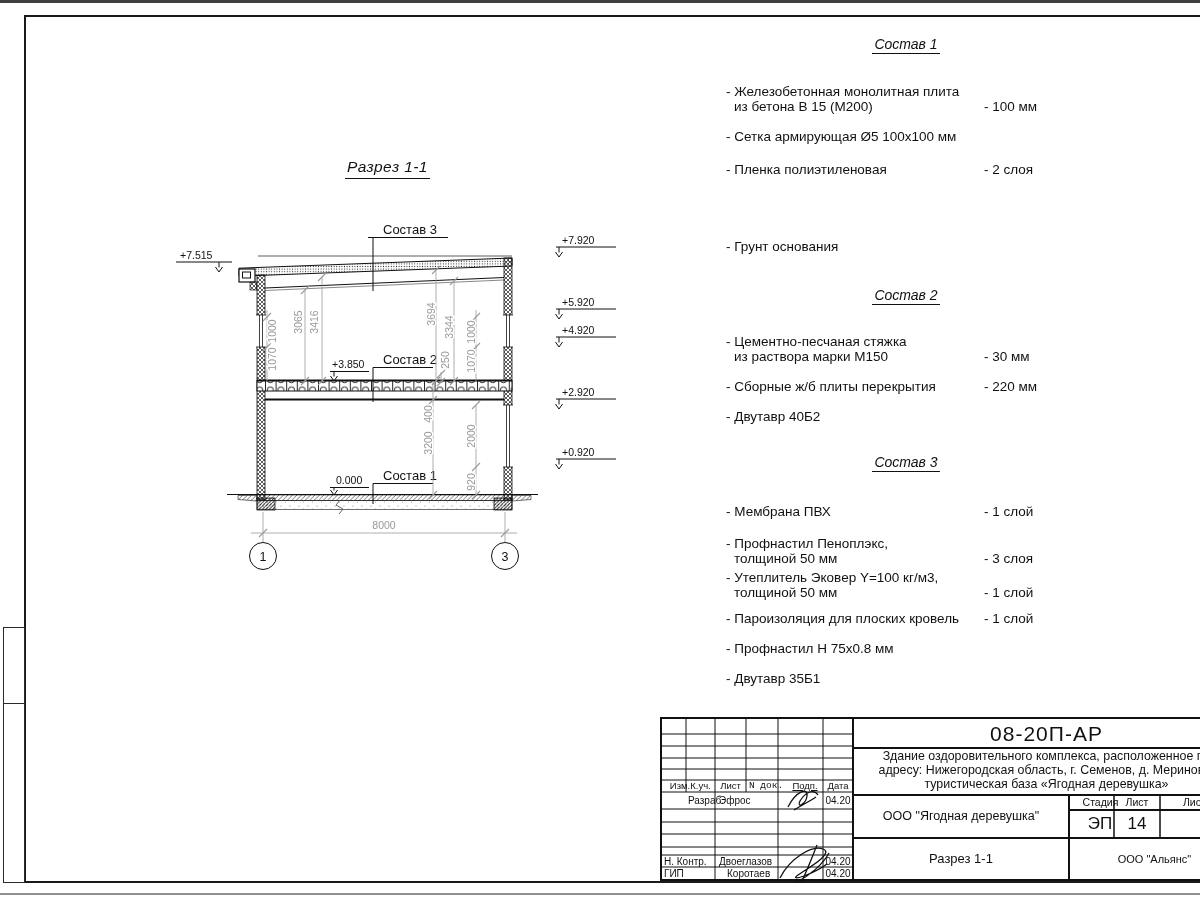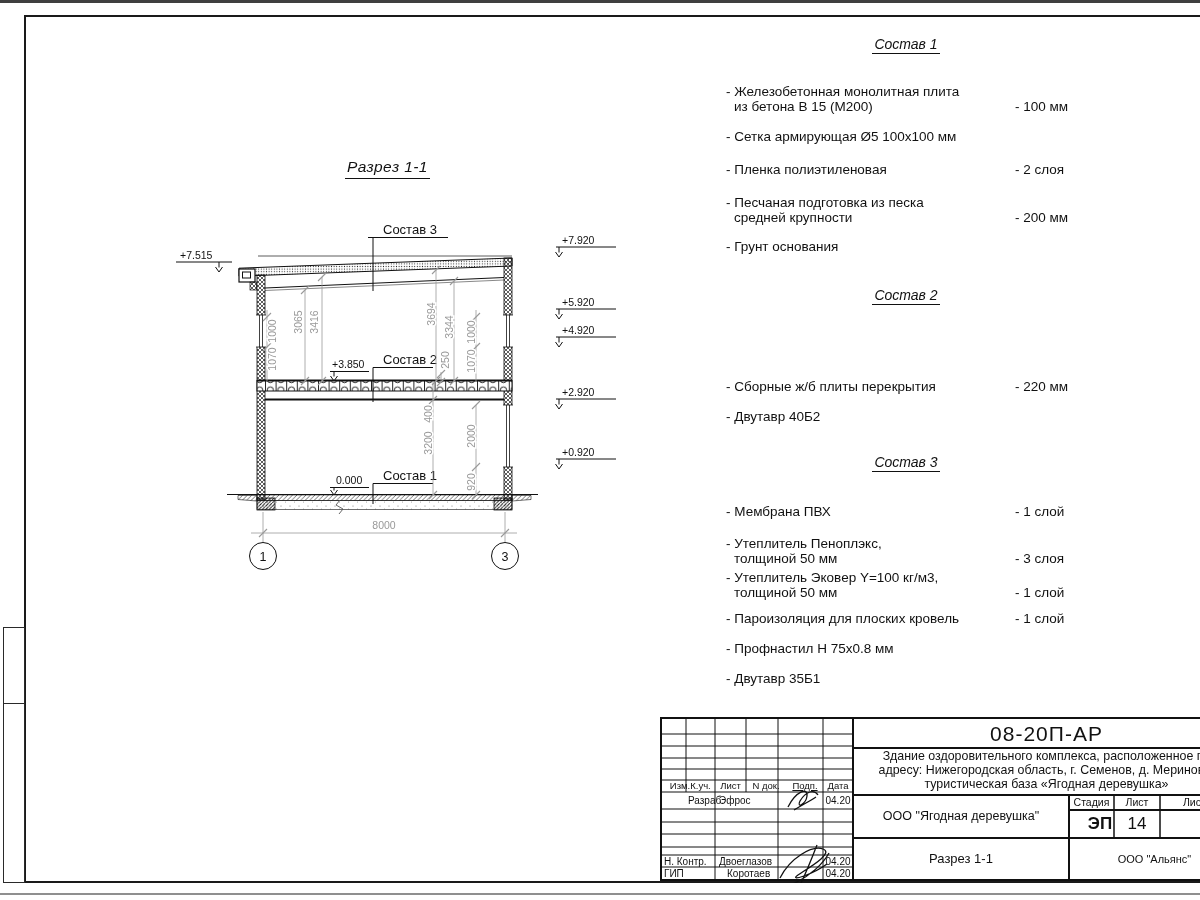--- a/index.html
+++ b/index.html
@@ -18,21 +18,21 @@
   .left-strip .div1{position:absolute;left:0;top:75px;width:100%;height:1px;background:#2a2a2a;}
   
   .dwg-title{left:345px;top:158px;font-size:15.5px;font-style:italic;letter-spacing:.4px;
     border-bottom:1.5px solid #111;padding:0 2px 2px 2px;}
   
   .sostav{position:absolute;left:726px;width:322px;}
   .sostav .hdr{position:absolute;left:38px;right:0;text-align:center;font-size:14px;font-style:italic;}
   .sostav .hdr span{border-bottom:1.3px solid #111;padding:0 2px 1px 2px;}
   .item{position:absolute;left:0;width:256px;font-size:13.5px;line-height:15px;}
   .item .l2{margin-left:8px;}
-  .item .val{position:absolute;left:258px;top:0;white-space:nowrap;margin-left:31px;}
+  .item .val{position:absolute;left:258px;top:0;white-space:nowrap;}
   .item .val.v2{top:15px;}
   
   .tblock{left:660px;top:717px;width:580px;height:166px;}
   .tb-txt{position:absolute;white-space:nowrap;}
   .c{text-align:center;}
   .th{font-size:9.5px;height:12px;line-height:12px;}
   .tr{font-size:10px;height:15px;line-height:15px;}
   .doc-num{font-size:21px;height:27px;line-height:27px;letter-spacing:1px;}
   .desc{font-size:12.4px;line-height:13.8px;text-align:center;}
   .org{font-size:12.5px;height:43px;line-height:43px;}
@@ -214,49 +214,49 @@
     <div class="l2">из бетона В 15 (М200)</div>
     <span class="val v2">- 100 мм</span>
   </div>
   <div class="item" style="top:99px;">
     <div class="l1">- Сетка армирующая Ø5 100х100 мм</div>
   </div>
   <div class="item" style="top:132px;">
     <div class="l1">- Пленка полиэтиленовая</div>
     <span class="val">-  2 слоя</span>
   </div>
-  <div class="item" style="top:165px;">
-    <div class="l1">- Песчаная подготовка из песка</div>
-    <div class="l2">средней крупности</div>
-    <span class="val v2">- 200 мм</span>
-  </div>
   <div class="item" style="top:209px;">
     <div class="l1">- Грунт основания</div>
   </div>
 </div>
 
 <div class="sostav" id="s2" style="top:281px;height:160px;">
   <div class="hdr" style="top:6px;"><span>Состав 2</span></div>
+  <div class="item" style="top:53px;">
+    <div class="l1">- Цементно-песчаная стяжка</div>
+    <div class="l2">из раствора марки М150</div>
+    <span class="val v2">- 30 мм</span>
+  </div>
   <div class="item" style="top:98px;">
     <div class="l1">- Сборные ж/б плиты перекрытия</div>
     <span class="val">- 220 мм</span>
   </div>
   <div class="item" style="top:128px;">
     <div class="l1">- Двутавр 40Б2</div>
   </div>
 </div>
 
 <div class="sostav" id="s3" style="top:448px;height:250px;">
   <div class="hdr" style="top:6px;"><span>Состав 3</span></div>
   <div class="item" style="top:56px;">
     <div class="l1">- Мембрана ПВХ</div>
     <span class="val">- 1 слой</span>
   </div>
   <div class="item" style="top:88px;">
-    <div class="l1">- Утеплитель Пеноплэкс,</div>
+    <div class="l1">- Профнастил Пеноплэкс,</div>
     <div class="l2">толщиной 50 мм</div>
     <span class="val v2">- 3 слоя</span>
   </div>
   <div class="item" style="top:122px;">
     <div class="l1">- Утеплитель Эковер Y=100 кг/м3,</div>
     <div class="l2">толщиной 50 мм</div>
     <span class="val v2">- 1 слой</span>
   </div>
   <div class="item" style="top:163px;">
     <div class="l1">- Пароизоляция для плоских кровель</div>
@@ -280,21 +280,21 @@
     <path d="M26,1 V75 M86,1 V75" stroke="#111" stroke-width="1" fill="none"></path>
     <path d="M55,1 V163 M118,1 V163 M163,1 V163" stroke="#111" stroke-width="1" fill="none"></path>
     <path d="M1,17 H193 M1,29 H193 M1,41 H193 M1,52 H193 M1,63 H193 M1,75 H193 M1,92 H193 M1,105 H193 M1,117 H193 M1,130 H193 M1,138 H193 M1,150 H193" stroke="#111" stroke-width="1" fill="none"></path>
     <path d="M128,90 C136,74 148,70 147,79 C146,87 136,92 140,84 C146,74 154,72 158,78 M134,93 C142,88 150,84 156,80" stroke="#111" stroke-width="1.3" fill="none"></path>
     <path d="M120,161 C130,141 152,128 163,132 C174,136 150,150 138,158 C128,165 152,158 167,147 M133,167 C150,159 163,147 169,136 M157,128 C150,146 143,163 137,174" stroke="#111" stroke-width="1.3" fill="none"></path>
   </svg>
 
   <div class="tb-txt th c" style="left:2px;top:63px;width:36px;">Изм.</div>
   <div class="tb-txt th c" style="left:26px;top:63px;width:29px;">К.уч.</div>
   <div class="tb-txt th c" style="left:55px;top:63px;width:31px;">Лист</div>
-  <div class="tb-txt th c" style="left:86px;top:63px;width:40px;">N док.</div>
+  <div class="tb-txt th c" style="left:86px;top:63px;width:40px;font-family:Liberation Mono, monospace;">N док.</div>
   <div class="tb-txt th c" style="left:118px;top:63px;width:54px;text-decoration:underline;">Подп.</div>
   <div class="tb-txt th c" style="left:163px;top:63px;width:30px;">Дата</div>
 
   <div class="tb-txt tr" style="left:4px;top:76px;padding-left:24px;">Разраб.</div>
   <div class="tb-txt tr" style="left:59px;top:76px;">Эфрос</div>
   <div class="tb-txt tr c" style="left:163px;top:76px;width:30px;">04.20</div>
 
   <div class="tb-txt tr" style="left:4px;top:137px;">Н. Контр.</div>
   <div class="tb-txt tr" style="left:59px;top:137px;">Двоеглазов</div>
   <div class="tb-txt tr c" style="left:163px;top:137px;width:30px;">04.20</div>
@@ -303,20 +303,20 @@
   <div class="tb-txt tr" style="left:59px;top:149px;padding-left:8px;">Коротаев</div>
   <div class="tb-txt tr c" style="left:163px;top:149px;width:30px;">04.20</div>
 
   <div class="tb-txt doc-num c" style="left:193px;top:3px;width:387px;">08-20П-АР</div>
   <div class="desc abs" style="left:193px;top:33px;width:387px;">
     <div>Здание оздоровительного комплекса, расположенное по</div>
     <div>адресу: Нижегородская область, г. Семенов, д. Мериново,</div>
     <div>туристическая база «Ягодная деревушка»</div>
   </div>
   <div class="tb-txt org c" style="left:193px;top:78px;width:216px;">ООО "Ягодная деревушка"</div>
-  <div class="tb-txt stage-hdr c" style="left:409px;top:78px;width:45px;">Стадия</div>
+  <div class="tb-txt stage-hdr c" style="left:409px;top:78px;width:45px;padding-left:9px;">Стадия</div>
   <div class="tb-txt stage-hdr c" style="left:454px;top:78px;width:46px;">Лист</div>
   <div class="tb-txt stage-hdr c" style="left:500px;top:78px;width:80px;">Листов</div>
-  <div class="tb-txt stage-val c" style="left:409px;top:93px;width:62px;font-weight:bold;">ЭП</div>
+  <div class="tb-txt stage-val c" style="left:409px;top:93px;width:62px;">ЭП</div>
   <div class="tb-txt stage-val c" style="left:454px;top:93px;width:46px;">14</div>
   <div class="tb-txt section-name c" style="left:193px;top:121px;width:216px;">Разрез 1-1</div>
   <div class="tb-txt company c" style="left:409px;top:121px;width:171px;">ООО "Альянс"</div>
 </div>
 
 </body></html>

